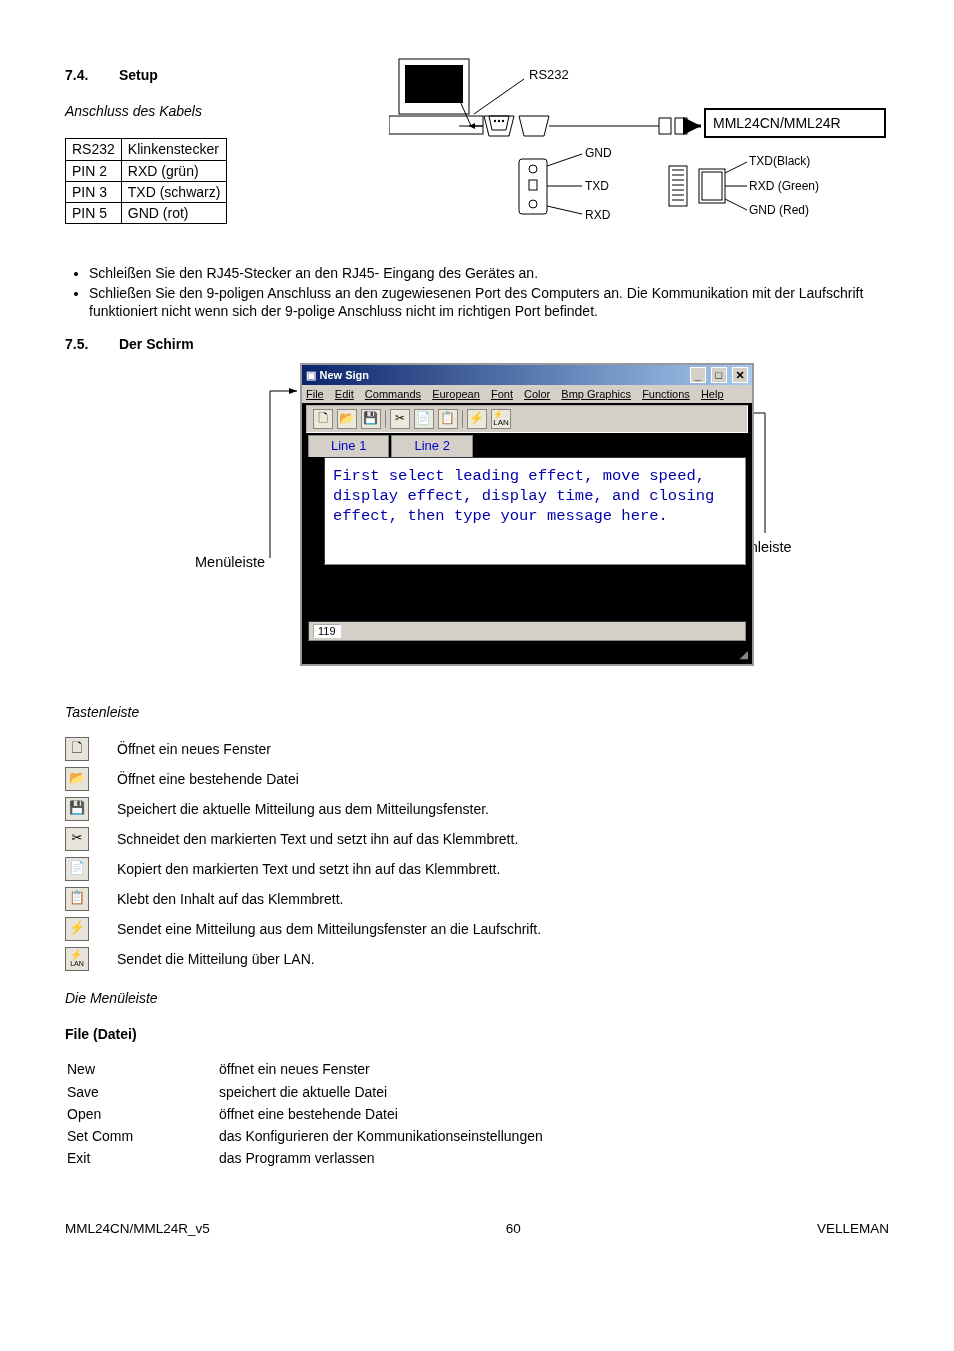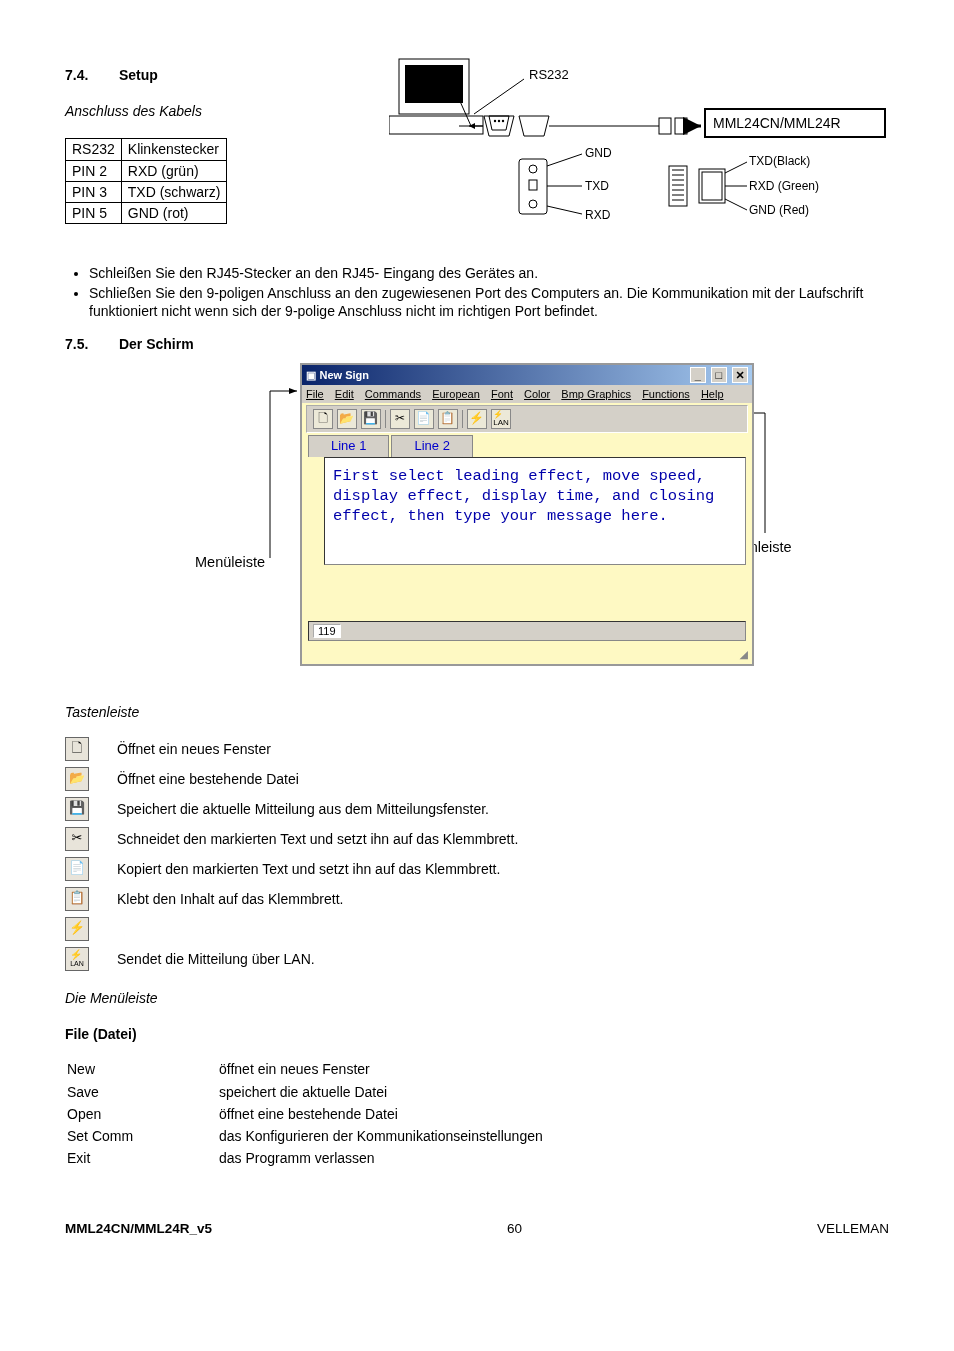--- a/index.html
+++ b/index.html
@@ -40,21 +40,21 @@
   }
   .bullets li { margin-bottom: 2px; }
 
   
   .sw-wrap { position: relative; margin: 10px 0 30px 0; height: 310px; }
   .sw-window {
     position: absolute;
     left: 235px;
     top: 0;
     width: 450px;
-    background: #fef9c3;
+    background: #000000;
     border: 2px solid #999;
     font-family: Tahoma, Arial, sans-serif;
     font-size: 11px;
   }
   .titlebar {
     background: linear-gradient(to right, #0a246a, #a6caf0);
     color: #fff;
     padding: 2px 4px;
     display:flex;
     justify-content: space-between;
@@ -99,21 +99,21 @@
   .tl-row { display:flex;align-items:center;margin:6px 0;}
   .tl-row .icon-col{margin-right:28px;}
   .file-table { margin-top:6px; }
   .file-table td { padding:1px 0; vertical-align:top;}
   .file-table td:first-child { width:150px; }
 
   .footer {
     display:flex;justify-content:space-between;align-items:flex-end;
     margin-top: 50px;font-size:13.5px;
   }
-  .footer .doc{font-weight:bold;}
+  .footer .doc{font-weight:normal;}
 </style>
 </head>
 <body>
 
 <div class="upper-area">
   <div class="section-heading">
     <span class="num">7.4.</span>
     <span>Setup</span>
   </div>
 
@@ -309,20 +309,21 @@
   <div class="tl-row">
       <span class="icon-col">📄</span>
       <span>Kopiert den markierten Text und setzt ihn auf das Klemmbrett.</span>
     </div>
   <div class="tl-row">
       <span class="icon-col">📋</span>
       <span>Klebt den Inhalt auf das Klemmbrett.</span>
     </div>
   <div class="tl-row">
       <span class="icon-col">⚡</span>
+      <span>Sendet eine Mitteilung aus dem Mitteilungsfenster an die Laufschrift.</span>
     </div>
   <div class="tl-row">
       <span class="icon-col" style="flex-direction:column;font-size:10px;line-height:1;">⚡<span style="font-size:7px;">LAN</span></span>
       <span>Sendet die Mitteilung über LAN.</span>
     </div>
 </div>
 
 <div class="italic" style="margin-top:18px;">Die Menüleiste</div>
 
 <div style="font-weight:bold;margin-top:18px;">File (Datei)</div>

